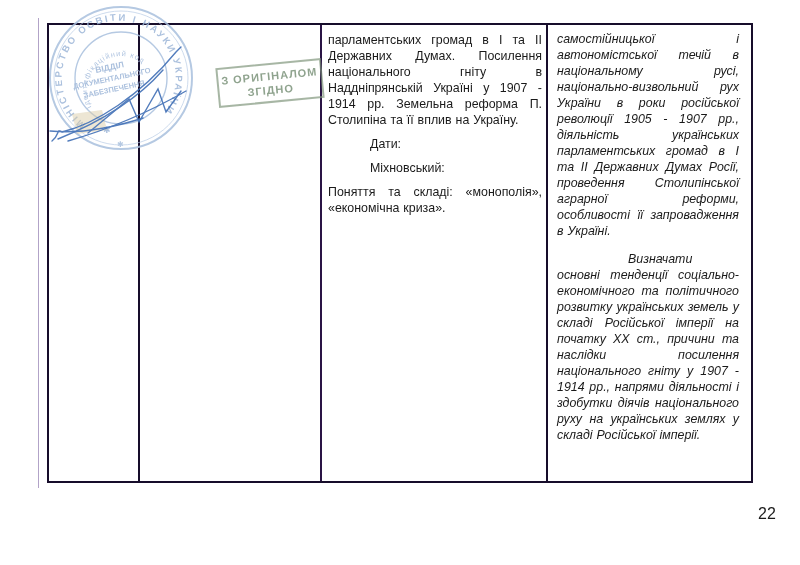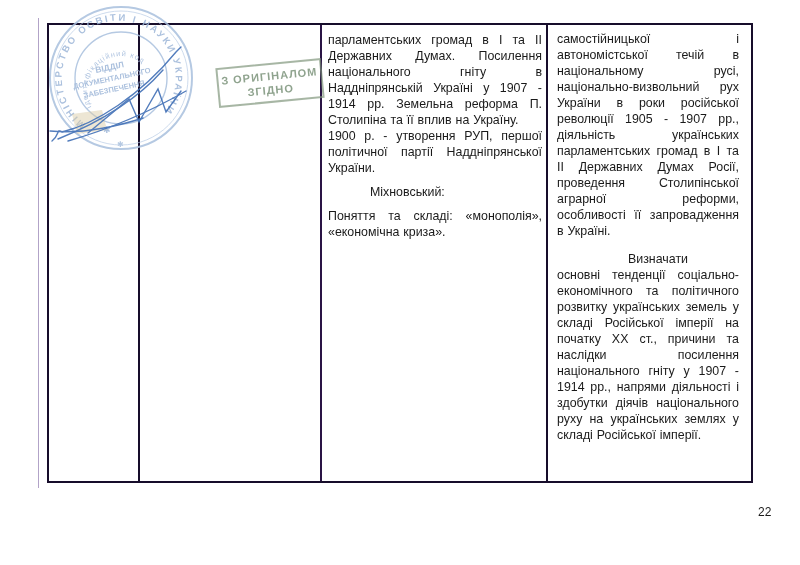--- a/index.html
+++ b/index.html
@@ -12,57 +12,57 @@
     background:rgba(84,52,132,0.45);
   }
   .doc-table{
     position:absolute;left:47px;top:23px;width:706px;height:460px;
     display:flex;box-sizing:border-box;border:2px solid #170d2b;background:#fff;
   }
   .cell{box-sizing:border-box;height:100%;}
   .cell-1{width:91px;border-right:2px solid #170d2b;}
   .cell-2{width:182px;border-right:2px solid #2a1445;}
   .cell-3{width:226px;border-right:2px solid #170d2b;padding:7px 4px 10px 6px;}
-  .cell-4{width:197px;padding:6px 6px 0 9px;}
+  .cell-4{width:197px;padding:6px 6px 0 9px;font-style:italic;}
   .cell p{
     margin:0;font-size:12.4px;line-height:16px;text-align:justify;
     text-justify:inter-word;word-spacing:0.5px;
   }
   .cell p.label{text-align:left;text-indent:42px;margin-top:8px;}
   .cell p.mt{margin-top:8px;}
   .cell-4 p.label-v{text-align:left;text-indent:71px;margin-top:12px;}
   .stamp-overlay{position:absolute;left:0;top:0;width:800px;height:565px;pointer-events:none;}
   .rect-stamp{
     position:absolute;left:217px;top:63px;width:106px;height:40px;
     box-sizing:border-box;border:2px solid rgba(125,148,122,0.75);
     transform:rotate(-5.5deg);display:flex;flex-direction:column;
     align-items:center;justify-content:center;opacity:0.9;
   }
   .rect-stamp .l1,.rect-stamp .l2{
     color:rgba(118,142,116,0.9);font-weight:bold;font-size:11px;
     letter-spacing:1px;line-height:14px;white-space:nowrap;
   }
   .page-number{
-    position:absolute;left:758px;top:505px;font-size:12px;color:#1a1a1a;
+    position:absolute;left:758px;top:505px;font-size:16px;color:#1a1a1a;
   }
 </style>
 </head>
 <body>
 
 <div class="page">
 
   <div class="scan-artifact"></div>
 
   <div class="doc-table">
     <div class="cell cell-1"></div>
     <div class="cell cell-2"></div>
 
     <div class="cell cell-3">
       <p>парламентських громад в І та ІІ Державних Думах. Посилення національного гніту в Наддніпрянській Україні у 1907 - 1914 рр. Земельна реформа П. Столипіна та її вплив на Україну.</p>
-      <p>1900 р. - утворення РУП, першої політичної партії Наддніпрянської України.</p>
+      <p class="label">Дати:</p>
       <p class="label">Міхновський:</p>
       <p class="mt">Поняття та складі: «монополія», «економічна криза».</p>
     </div>
 
     <div class="cell cell-4">
       <p>самостійницької і автономістської течій в національному русі, національно-визвольний рух України в роки російської революції 1905 - 1907 рр., діяльність українських парламентських громад в І та ІІ Державних Думах Росії, проведення Столипінської аграрної реформи, особливості її запровадження в Україні.</p>
       <p class="label-v">Визначати</p>
       <p>основні тенденції соціально-економічного та політичного розвитку українських земель у складі Російської імперії на початку XX ст., причини та наслідки посилення національного гніту у 1907 - 1914 рр., напрями діяльності і здобутки діячів національного руху на українських землях у складі Російської імперії.</p>
     </div>
   </div>

